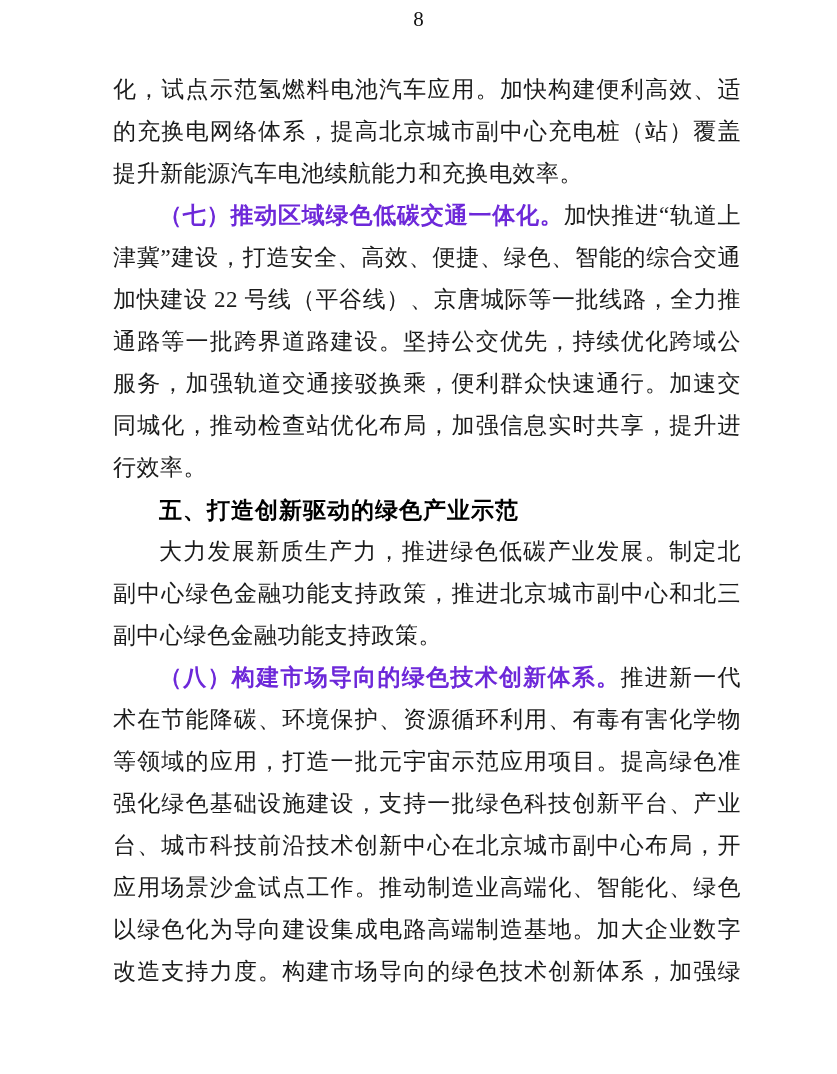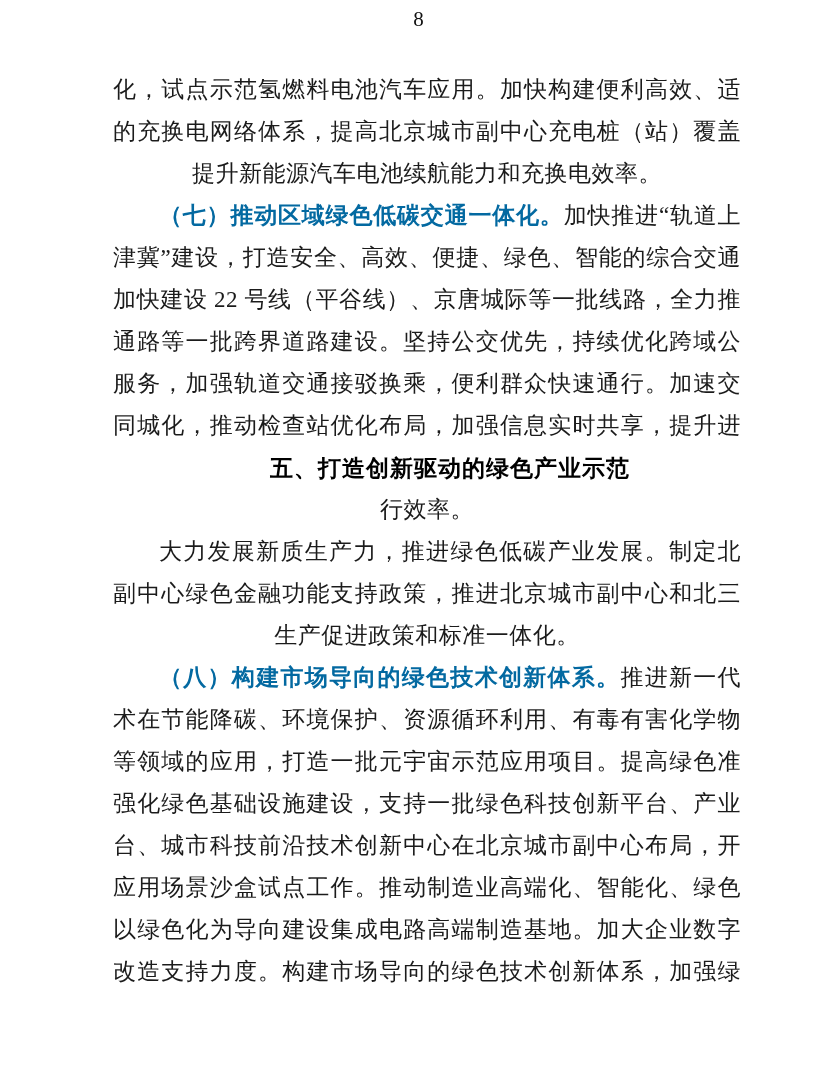--- a/index.html
+++ b/index.html
@@ -20,39 +20,39 @@
     top: 69px;
     width: 628px;
   }
   .line {
     font-family: "Liberation Serif", "DejaVu Serif", serif;
     font-size: 23px;
     line-height: 42px;
     height: 42px;
     color: #1b1b1b;
     letter-spacing: 0.5px;
-    text-align: center;
+    text-align: left;
     overflow: hidden;
   }
   .line.justify {
     text-align: justify;
     text-align-last: justify;
   }
   .line.indent {
     text-indent: 46px;
   }
   .line.heading {
     font-family: "Liberation Sans", "DejaVu Sans", sans-serif;
     font-weight: 700;
     color: #000000;
     letter-spacing: 1px;
   }
   .lead {
     font-weight: 700;
-    color: #0369a1;
+    color: #6d28d9;
   }
   .page-number {
     text-align: center;
     margin-top: 2px;
     font-family: "Liberation Serif", "DejaVu Serif", serif;
     font-size: 21px;
     line-height: 34px;
     color: #111111;
   }
 </style>
@@ -64,25 +64,25 @@
 
   <div class="line justify"><span>化，试点示范氢燃料电池汽车应用。加快构建便利高效、适度超前</span></div>
       <div class="line justify"><span>的充换电网络体系，提高北京城市副中心充电桩（站）覆盖密度，</span></div>
       <div class="line"><span>提升新能源汽车电池续航能力和充换电效率。</span></div>
       <div class="line justify indent"><span class="lead">（七）推动区域绿色低碳交通一体化。</span><span>加快推进“轨道上的京</span></div>
       <div class="line justify"><span>津冀”建设，打造安全、高效、便捷、绿色、智能的综合交通体系，</span></div>
       <div class="line justify"><span>加快建设 22 号线（平谷线）、京唐城际等一批线路，全力推动厂</span></div>
       <div class="line justify"><span>通路等一批跨界道路建设。坚持公交优先，持续优化跨域公交运营</span></div>
       <div class="line justify"><span>服务，加强轨道交通接驳换乘，便利群众快速通行。加速交通服务</span></div>
       <div class="line justify"><span>同城化，推动检查站优化布局，加强信息实时共享，提升进出京通</span></div>
+      <div class="line"><span>行效率。</span></div>
       <div class="line heading indent"><span>五、打造创新驱动的绿色产业示范</span></div>
-      <div class="line"><span>行效率。</span></div>
       <div class="line justify indent"><span>大力发展新质生产力，推进绿色低碳产业发展。制定北京城市</span></div>
       <div class="line justify"><span>副中心绿色金融功能支持政策，推进北京城市副中心和北三县清洁</span></div>
-      <div class="line"><span>生产促进政策和标准一体化。</span></div>
+      <div class="line"><span>副中心绿色金融功能支持政策。</span></div>
       <div class="line justify indent"><span class="lead">（八）构建市场导向的绿色技术创新体系。</span><span>推进新一代信息技</span></div>
       <div class="line justify"><span>术在节能降碳、环境保护、资源循环利用、有毒有害化学物质替代</span></div>
       <div class="line justify"><span>等领域的应用，打造一批元宇宙示范应用项目。提高绿色准入标准，</span></div>
       <div class="line justify"><span>强化绿色基础设施建设，支持一批绿色科技创新平台、产业创新平</span></div>
       <div class="line justify"><span>台、城市科技前沿技术创新中心在北京城市副中心布局，开展科技</span></div>
       <div class="line justify"><span>应用场景沙盒试点工作。推动制造业高端化、智能化、绿色化发展，</span></div>
       <div class="line justify"><span>以绿色化为导向建设集成电路高端制造基地。加大企业数字化车间</span></div>
       <div class="line justify"><span>改造支持力度。构建市场导向的绿色技术创新体系，加强绿色创新</span></div>
     </div>
   <div class="page-number">8</div>

